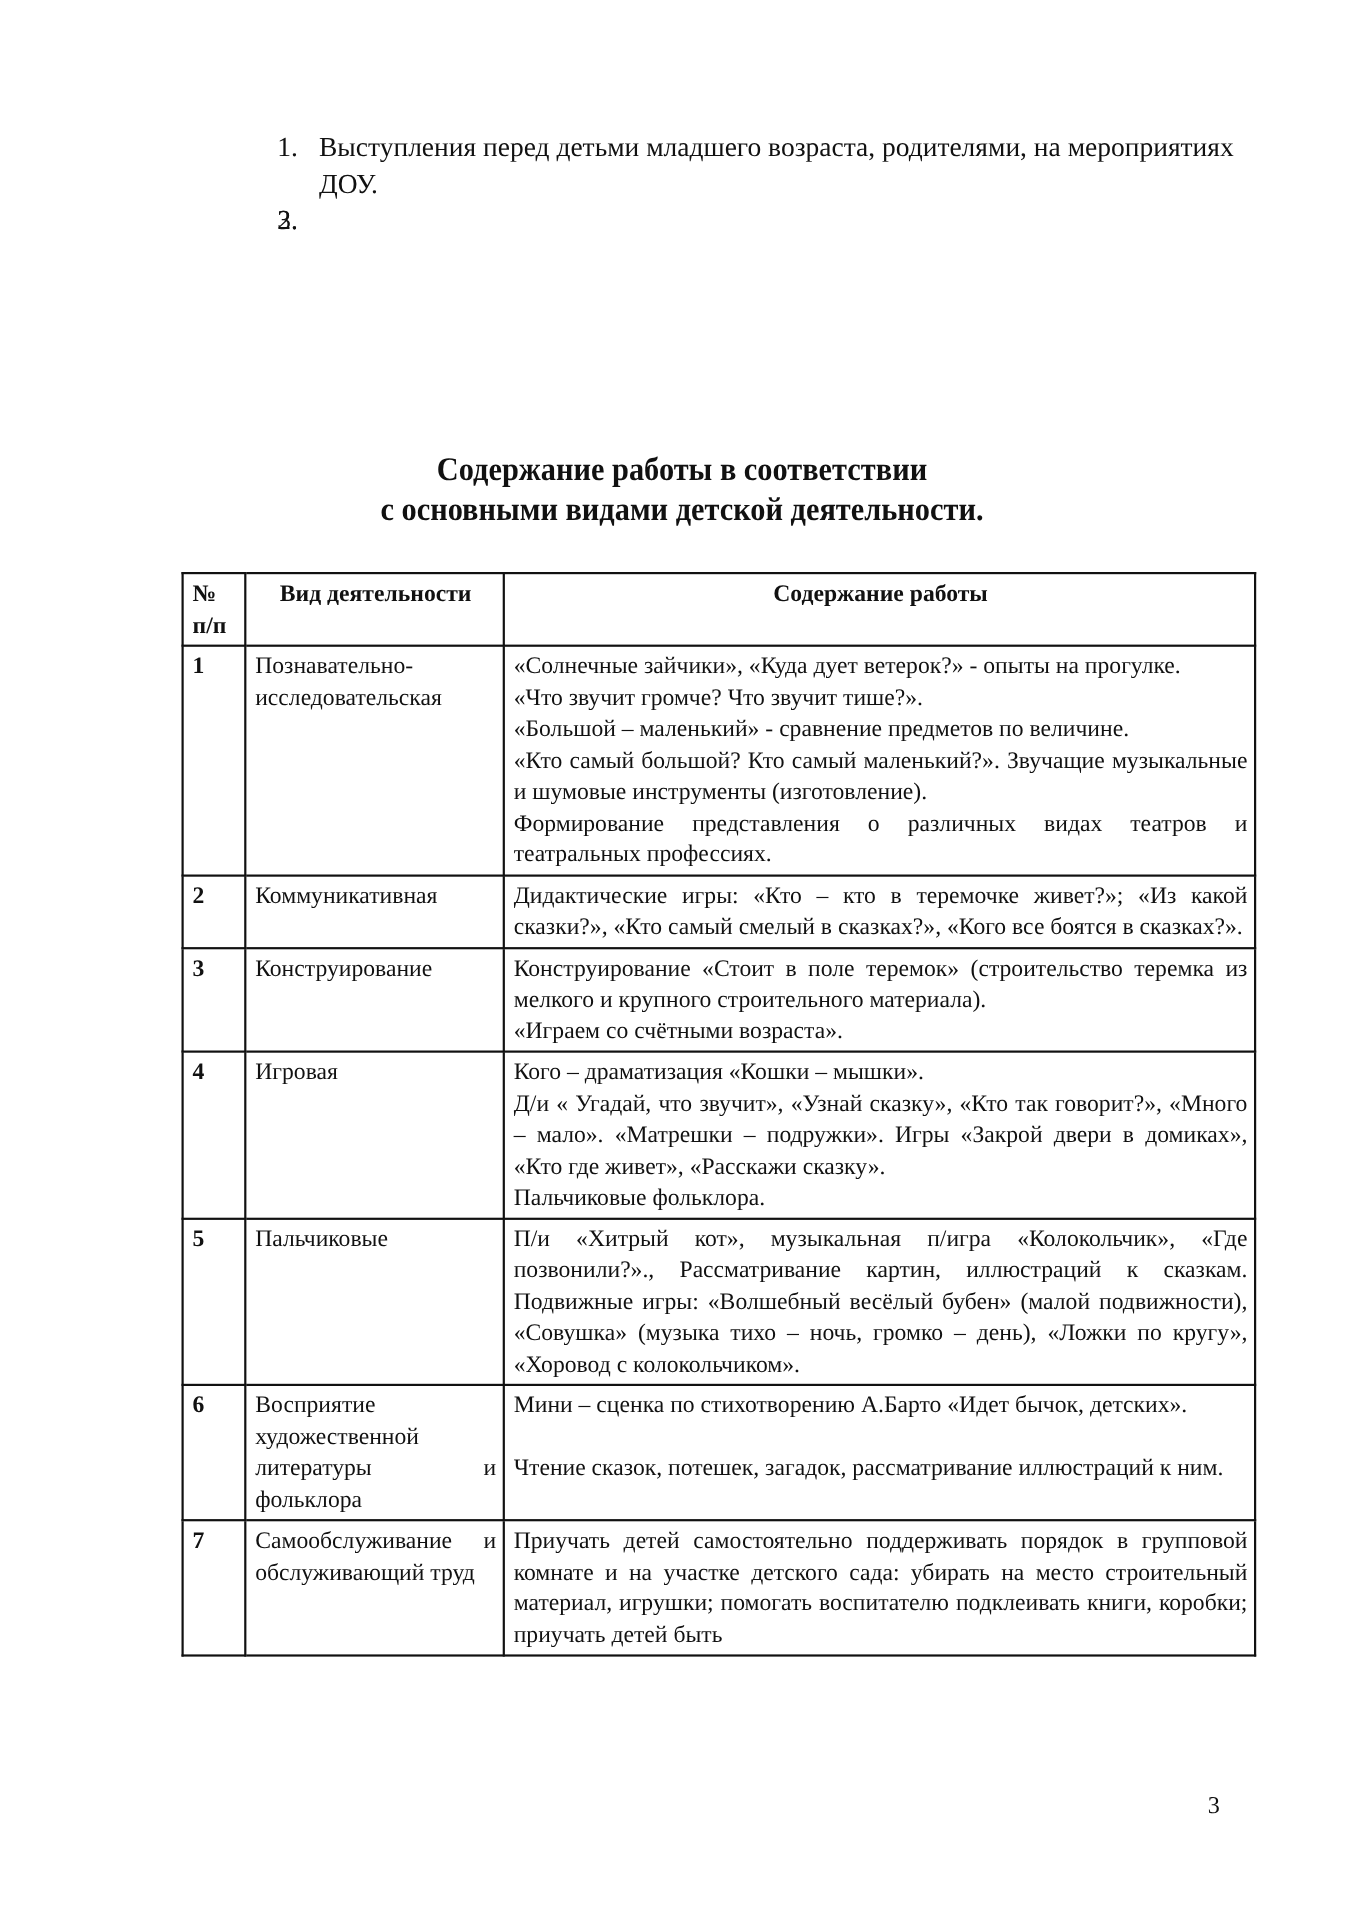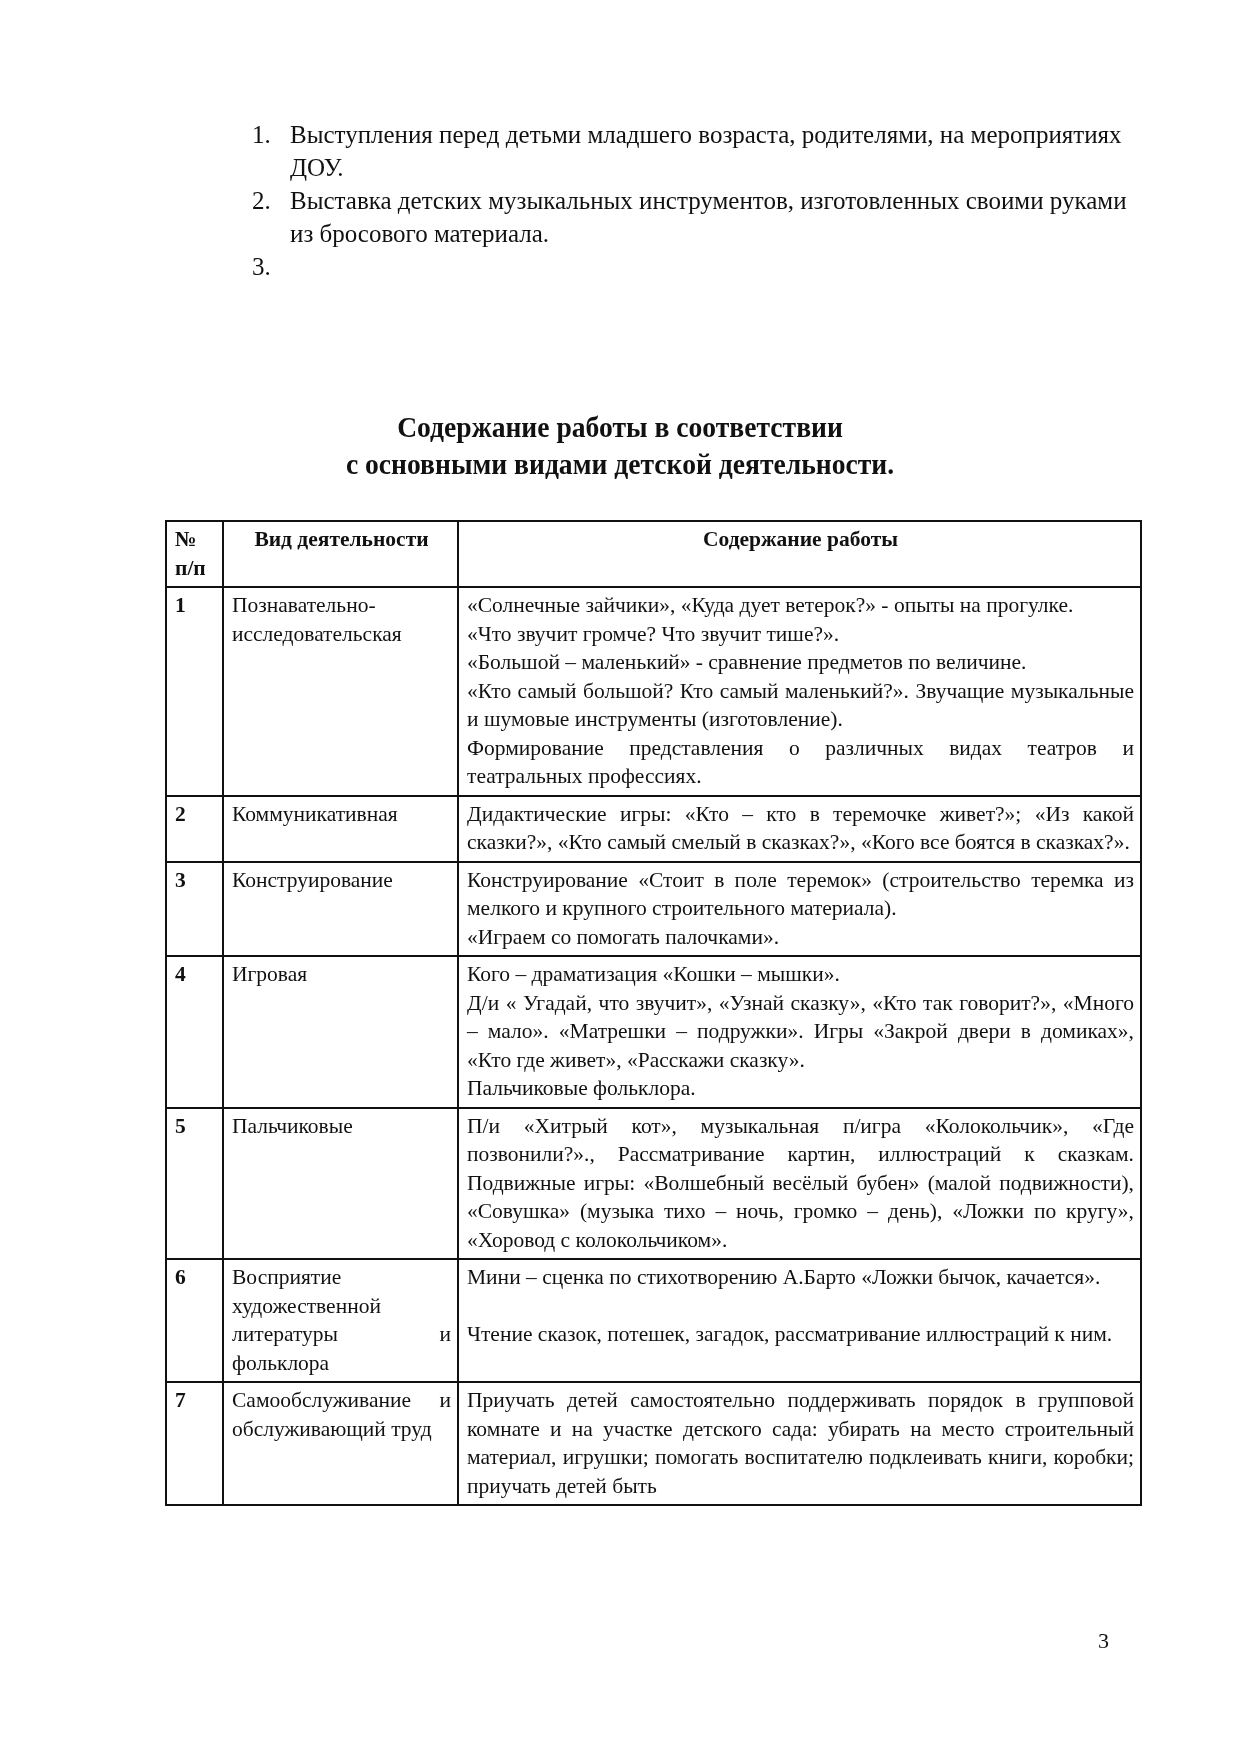--- a/index.html
+++ b/index.html
@@ -44,21 +44,20 @@
 </head>
 <body>
 
 <ol class="list">
   <li>
     <span class="num">1.</span>
     <span>Выступления перед детьми младшего возраста, родителями, на мероприятиях ДОУ.</span>
   </li>
   <li>
     <span class="num">2.</span>
-    <span>Выставка детских музыкальных инструментов, изготовленных своими руками из бросового материала.</span>
   </li>
   <li>
     <span class="num">3.</span>
   </li>
 </ol>
 
 <div class="title">
   <div>Содержание работы в соответствии</div>
   <div>с основными видами детской деятельности.</div>
 </div>
@@ -93,21 +92,21 @@
         <td class="kind-cell justify">Коммуникативная</td>
         <td>
           <span class="line justify">Дидактические игры: «Кто – кто в теремочке живет?»; «Из какой сказки?», «Кто самый смелый в сказках?», «Кого все боятся в сказках?».</span>
         </td>
       </tr>
       <tr>
         <td class="num-cell">3</td>
         <td class="kind-cell justify">Конструирование</td>
         <td>
           <span class="line justify">Конструирование «Стоит в поле теремок» (строительство теремка из мелкого и крупного строительного материала).</span>
-          <span class="line justify">«Играем со помогать палочками».</span>
+          <span class="line justify">«Играем со счётными возраста».</span>
         </td>
       </tr>
       <tr>
         <td class="num-cell">4</td>
         <td class="kind-cell justify">Игровая</td>
         <td>
           <span class="line justify">Кого – драматизация «Кошки – мышки».</span>
           <span class="line justify"> Д/и « Угадай, что звучит», «Узнай сказку», «Кто так говорит?», «Много – мало». «Матрешки – подружки». Игры «Закрой двери в домиках», «Кто где живет», «Расскажи сказку».</span>
           <span class="line justify">Пальчиковые        фольклора.</span>
         </td>
@@ -116,21 +115,21 @@
         <td class="num-cell">5</td>
         <td class="kind-cell justify">Пальчиковые</td>
         <td>
           <span class="line justify">П/и «Хитрый кот», музыкальная п/игра «Колокольчик», «Где позвонили?»., Рассматривание картин, иллюстраций к сказкам. Подвижные игры: «Волшебный весёлый бубен» (малой подвижности), «Совушка»  (музыка тихо – ночь, громко – день), «Ложки по кругу», «Хоровод с колокольчиком».</span>
         </td>
       </tr>
       <tr>
         <td class="num-cell">6</td>
         <td class="kind-cell justify">Восприятие художественной литературы и фольклора</td>
         <td>
-          <span class="line justify">Мини – сценка по стихотворению А.Барто «Ложки бычок, качается».</span>
+          <span class="line justify">Мини – сценка по стихотворению А.Барто «Идет бычок, детских».</span>
           <span class="gap"></span>
           <span class="line justify">Чтение сказок, потешек, загадок, рассматривание иллюстраций к ним.</span>
         </td>
       </tr>
       <tr>
         <td class="num-cell">7</td>
         <td class="kind-cell justify">Самообслуживание и обслуживающий труд</td>
         <td>
           <span class="line justify">Приучать детей самостоятельно поддерживать порядок в групповой комнате и на участке детского сада: убирать на место строительный материал, игрушки; помогать воспитателю подклеивать книги, коробки; приучать детей быть</span>
         </td>

